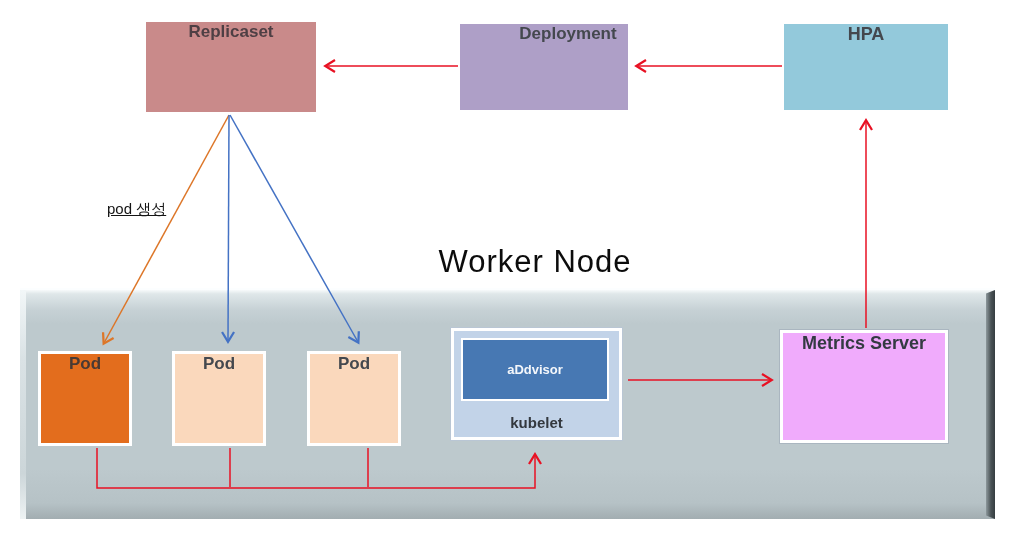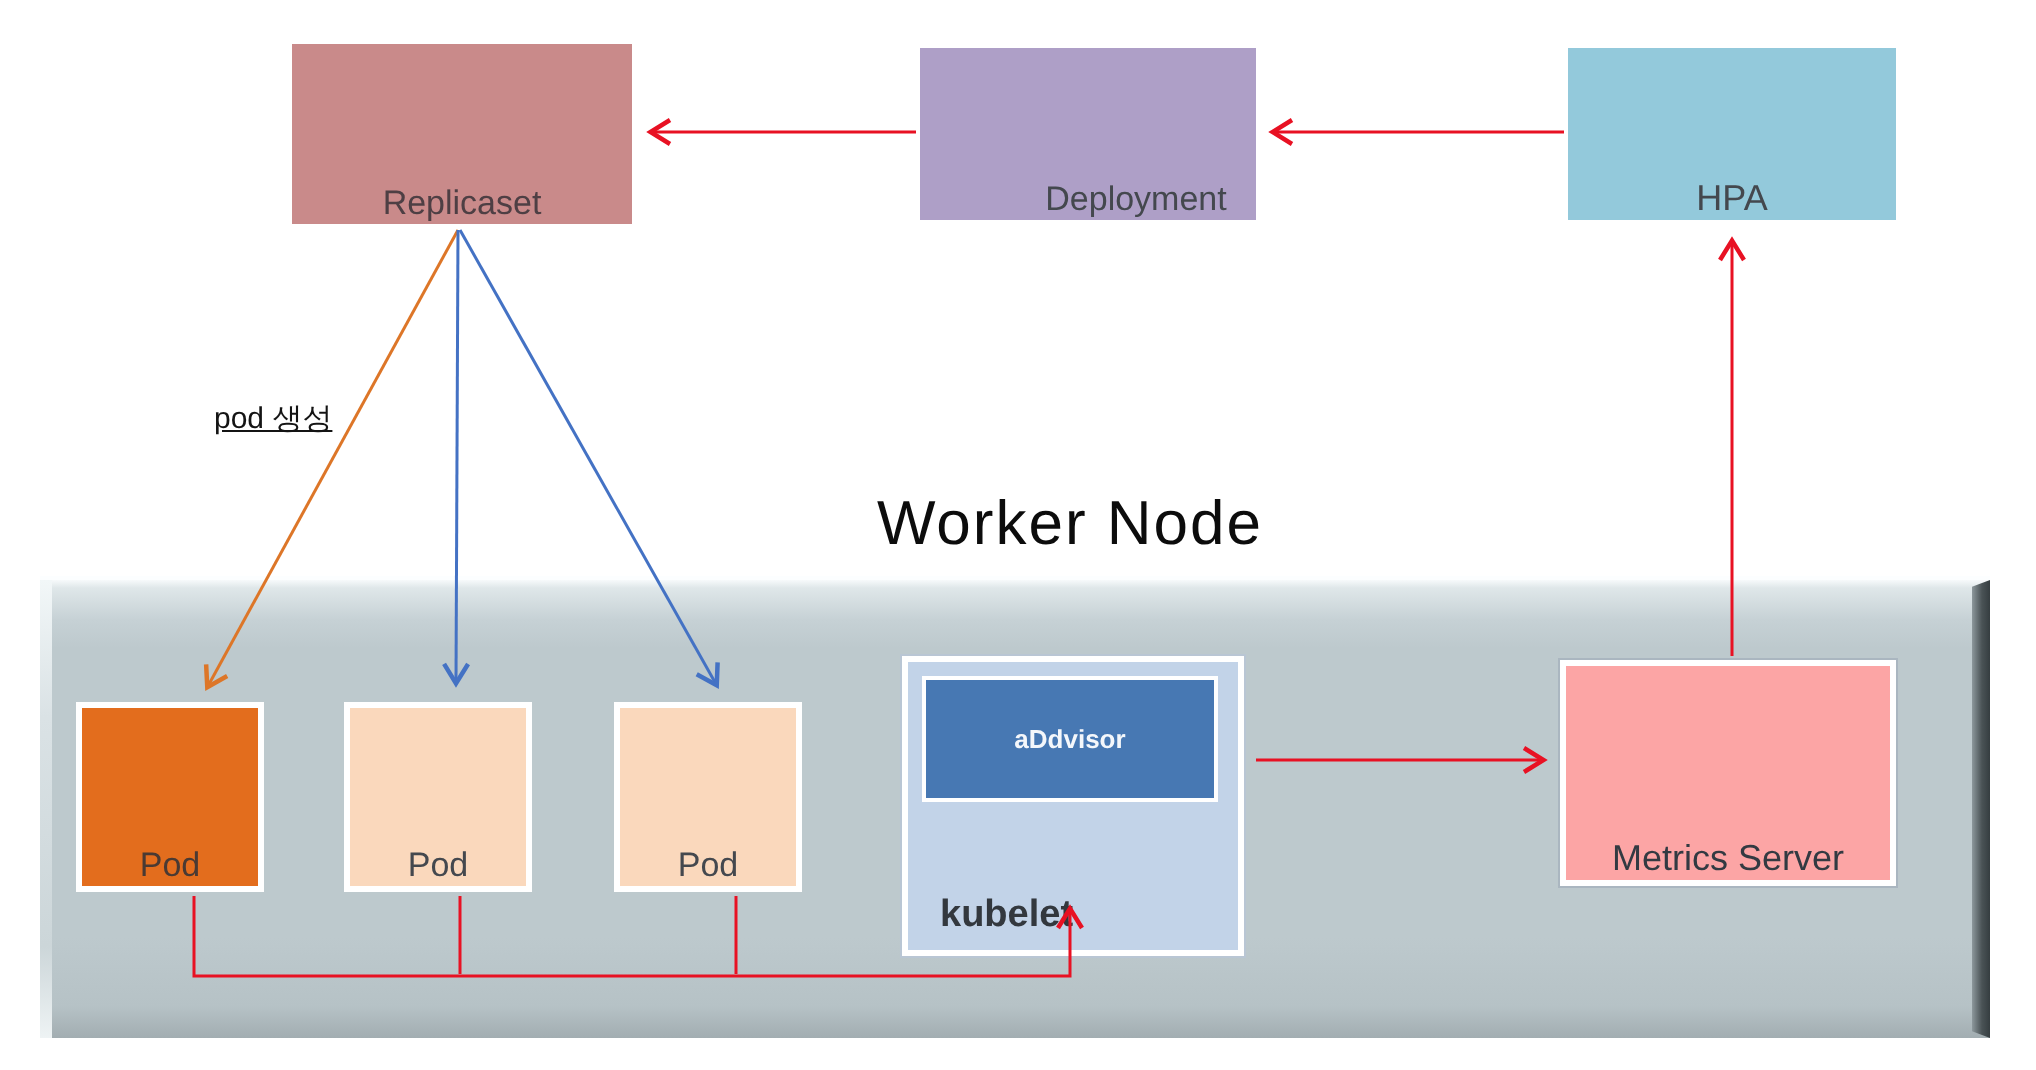--- a/index.html
+++ b/index.html
@@ -18,47 +18,47 @@
     position:absolute;left:0;top:0;width:6px;height:100%;
     background:linear-gradient(180deg,#f2f7f8,#dae2e5 30%,#ccd6d9 80%,#eef3f4);
   }
   .worker-node .edge-right{
     position:absolute;right:0;top:0;width:9px;height:100%;
     background:linear-gradient(90deg,#8d989c,#4a5356 55%,#353d40);
     clip-path:polygon(0 1.5%,100% 0,100% 100%,0 98.5%);
   }
   
   .box{
-    position:absolute;display:flex;align-items:flex-end;justify-content:center;
-    font-weight:normal;color:#44484e;box-sizing:border-box;text-align:center;
+    position:absolute;display:flex;align-items:flex-start;justify-content:center;
+    font-weight:bold;color:#44484e;box-sizing:border-box;text-align:center;
   }
   .replicaset{left:146px;top:22px;width:170px;height:90px;background:#c98a8a;font-size:17px;color:#4e3f44;}
   .deployment{left:460px;top:24px;width:168px;height:86px;background:#ae9fc7;font-size:17px;padding-left:48px;}
   .hpa{left:784px;top:24px;width:164px;height:86px;background:#93c9db;font-size:18px;}
   .pod{top:351px;width:94px;height:95px;border:3px solid #ffffff;font-size:17px;}
   .pod1{left:38px;background:#e36d1d;color:#4a3a33;}
   .pod2{left:172px;background:#fad8bc;}
   .pod3{left:307px;background:#fad8bc;}
   .kubelet{
-    position:absolute;left:451px;top:328px;width:171px;height:150px;
+    position:absolute;left:451px;top:328px;width:171px;height:112px;
     background:#c2d3e8;border:3px solid #ffffff;box-sizing:border-box;
     outline:1px solid #b9c6d4;
   }
   .cadvisor{
     position:absolute;left:7px;top:7px;width:148px;height:63px;
     background:#4778b3;border:2px solid #ffffff;box-sizing:border-box;
     display:flex;align-items:center;justify-content:center;
     color:#f4f7fb;font-weight:bold;font-size:13px;
   }
   .kubelet-label{
-    position:absolute;left:16px;bottom:6px;width:100%;
-    font-weight:bold;font-size:19px;color:#33383e;
+    position:absolute;left:0;bottom:6px;width:100%;text-align:center;
+    font-weight:bold;font-size:15px;color:#33383e;
   }
   .metrics-server{
-    left:780px;top:330px;width:168px;height:113px;background:#fca5a5;
+    left:780px;top:330px;width:168px;height:113px;background:#f0abfc;
     border:3px solid #ffffff;outline:1px solid #aab6c0;
     font-size:18px;color:#333a42;
   }
   
   .worker-title{
     position:absolute;left:380px;top:244px;width:310px;text-align:center;
     font-size:31px;color:#0c0c0c;letter-spacing:1px;
   }
   .pod-create-label{
     position:absolute;left:107px;top:200px;font-size:15px;color:#141414;text-decoration:underline;

